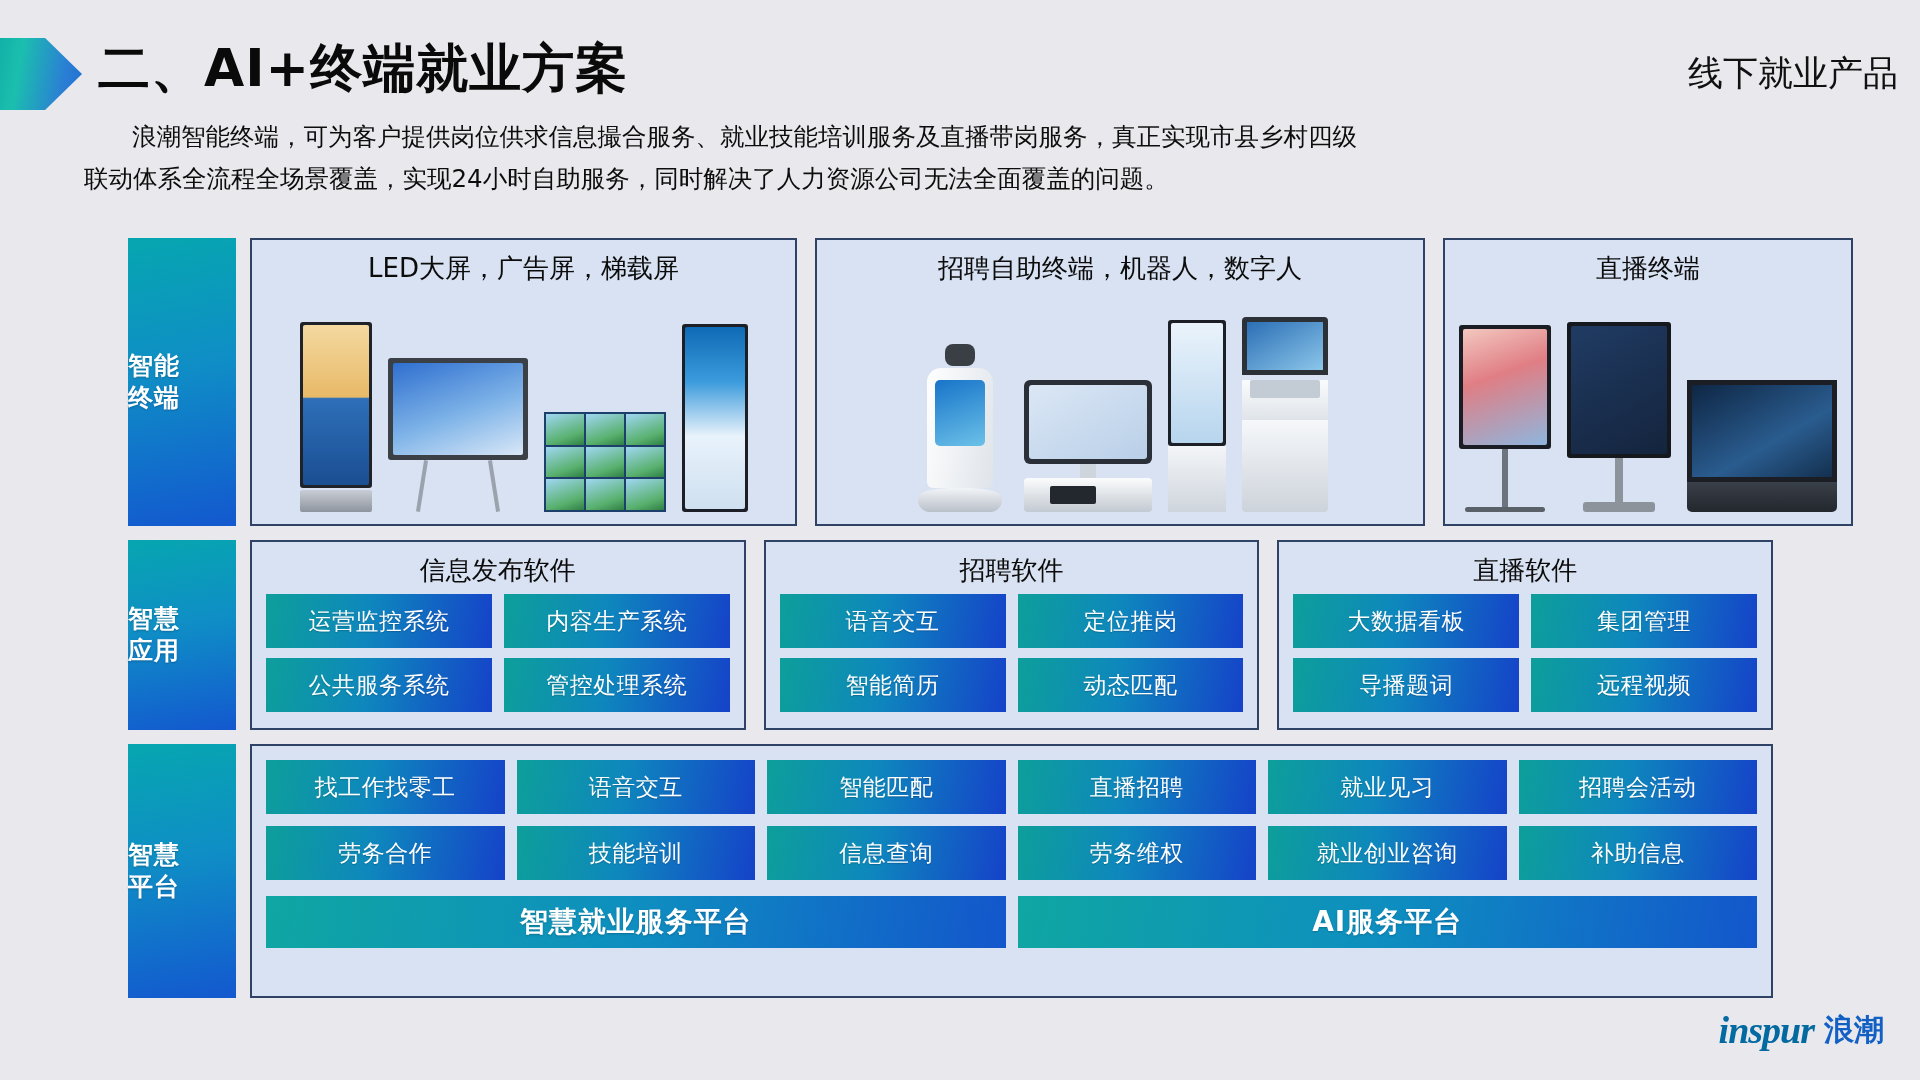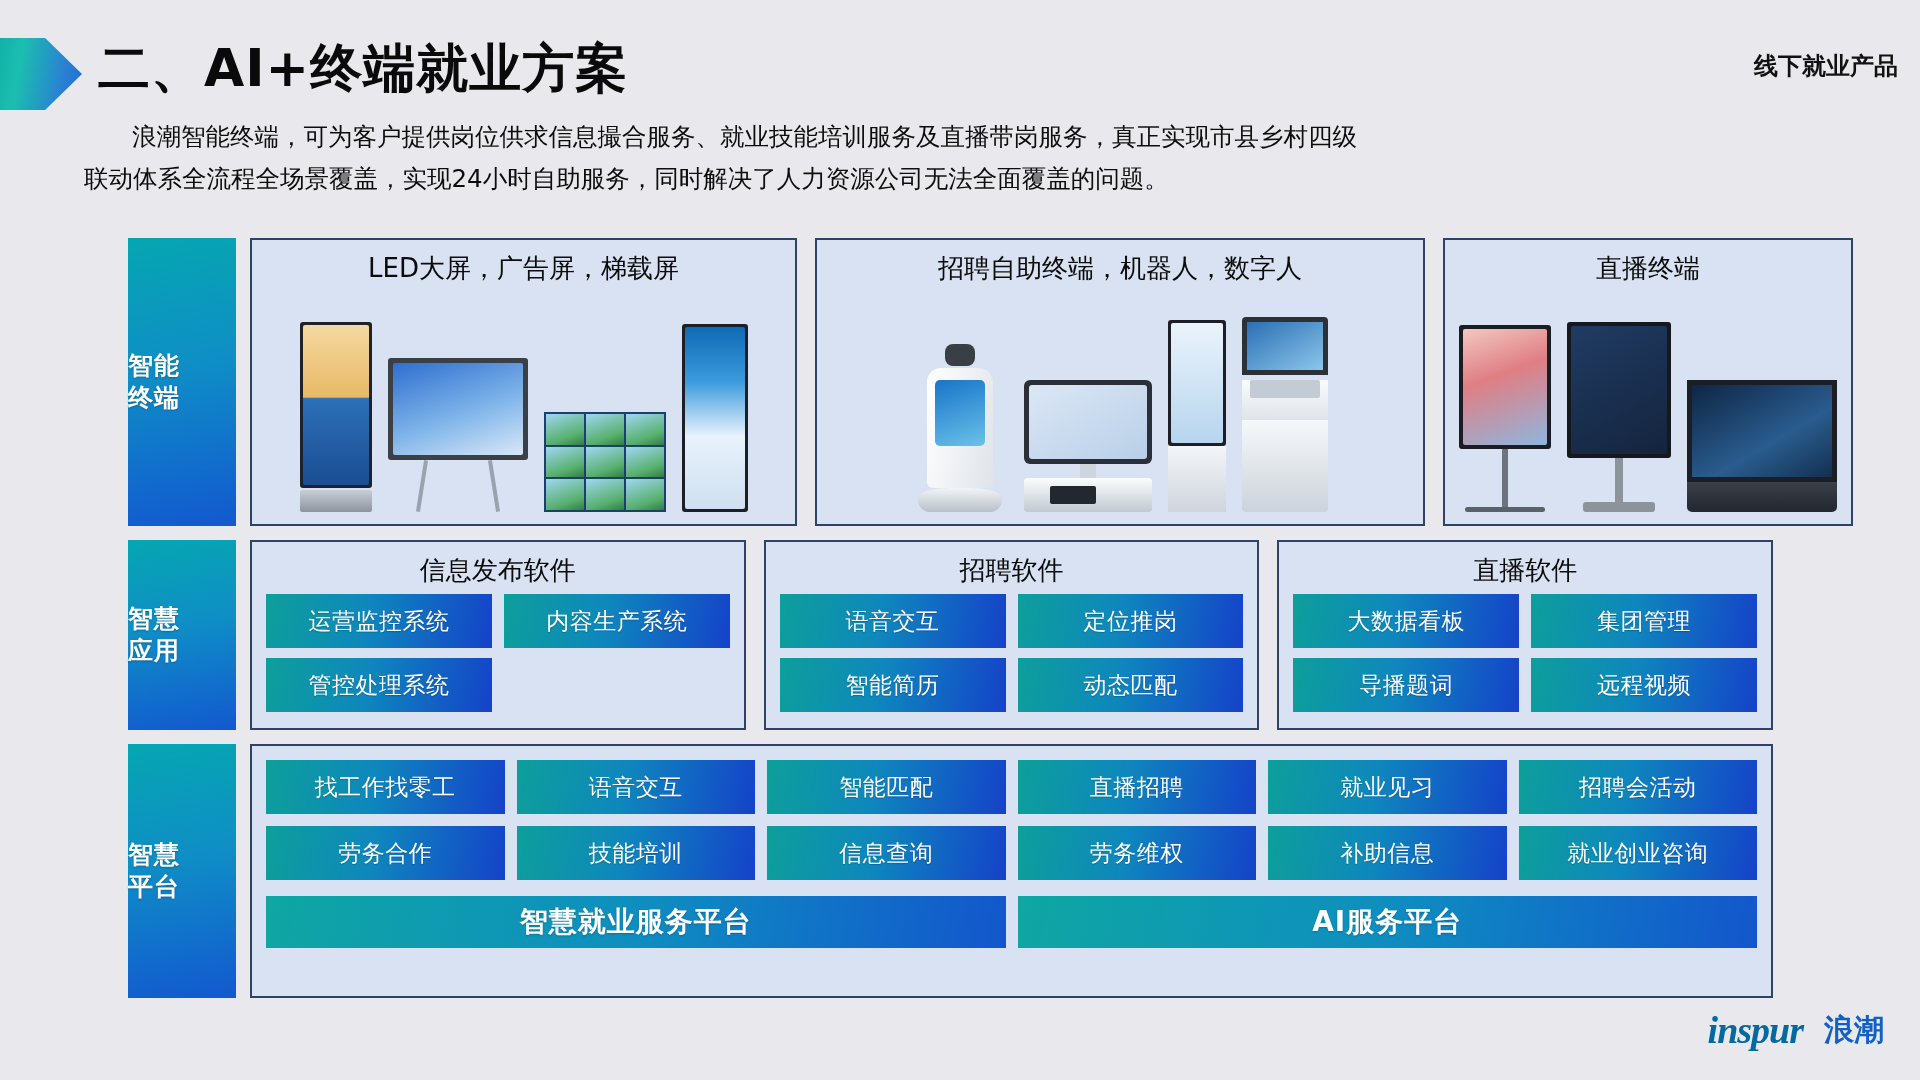--- a/index.html
+++ b/index.html
@@ -19,21 +19,21 @@
     clip-path:polygon(0 0, 55% 0, 100% 50%, 55% 100%, 0 100%);
   }
   #page-title {
     position:absolute; left:98px; top:-4px;
     font-size:52px; font-weight:bold; color:#0a0a0a;
     letter-spacing:1px; white-space:nowrap;
     font-family:"DejaVu Sans","Liberation Sans",sans-serif;
   }
   #header-right {
     position:absolute; right:22px; top:12px;
-    font-size:24px; font-weight:bold; color:#111;
+    font-size:35px; font-weight:normal; color:#111;
     white-space:nowrap;
     font-family:"DejaVu Sans","Liberation Sans",sans-serif;
   }
 
   
   #intro {
     position:absolute; left:84px; top:116px; width:1660px;
     font-size:24.5px; line-height:42px; color:#0d0d0d;
     font-family:"DejaVu Sans","Liberation Sans",sans-serif;
   }
@@ -201,21 +201,20 @@
     display:flex; align-items:center; gap:10px;
   }
   #brand .word {
     font-size:38px; font-weight:bold; font-style:italic;
     color:#0369a1; letter-spacing:-1px;
     font-family:Liberation Serif, serif;
   }
   #brand .cn {
     font-size:30px; font-weight:bold; color:#1260c4;
     font-family:"DejaVu Sans","Liberation Sans",sans-serif;
-    margin-left:11px;
   }
 </style>
 </head>
 <body>
 
 <div id="header">
   <div id="arrow-mark"></div>
   <div id="page-title">二、AI+终端就业方案</div>
   <div id="header-right">线下就业产品</div>
 </div>
@@ -345,20 +344,21 @@
         <span>应用</span>
       </span>
     </div>
     <div class="panels">
 
       <div class="panel">
         <div class="panel-title">信息发布软件</div>
         <div class="tile-grid2">
           <div class="tile">运营监控系统</div>
           <div class="tile">内容生产系统</div>
+          <div class="tile">公共服务系统</div>
           <div class="tile">管控处理系统</div>
         </div>
       </div>
 
       <div class="panel">
         <div class="panel-title">招聘软件</div>
         <div class="tile-grid2">
           <div class="tile">语音交互</div>
           <div class="tile">定位推岗</div>
           <div class="tile">智能简历</div>
@@ -392,22 +392,22 @@
           <div class="tile">找工作找零工</div>
           <div class="tile">语音交互</div>
           <div class="tile">智能匹配</div>
           <div class="tile">直播招聘</div>
           <div class="tile">就业见习</div>
           <div class="tile">招聘会活动</div>
           <div class="tile">劳务合作</div>
           <div class="tile">技能培训</div>
           <div class="tile">信息查询</div>
           <div class="tile">劳务维权</div>
+          <div class="tile">就业创业咨询</div>
           <div class="tile">补助信息</div>
-          <div class="tile">就业创业咨询</div>
         </div>
         <div class="platform-row">
           <div class="platform-bar">智慧就业服务平台</div>
           <div class="platform-bar">AI服务平台</div>
         </div>
       </div>
     </div>
   </div>
 
 </div>

